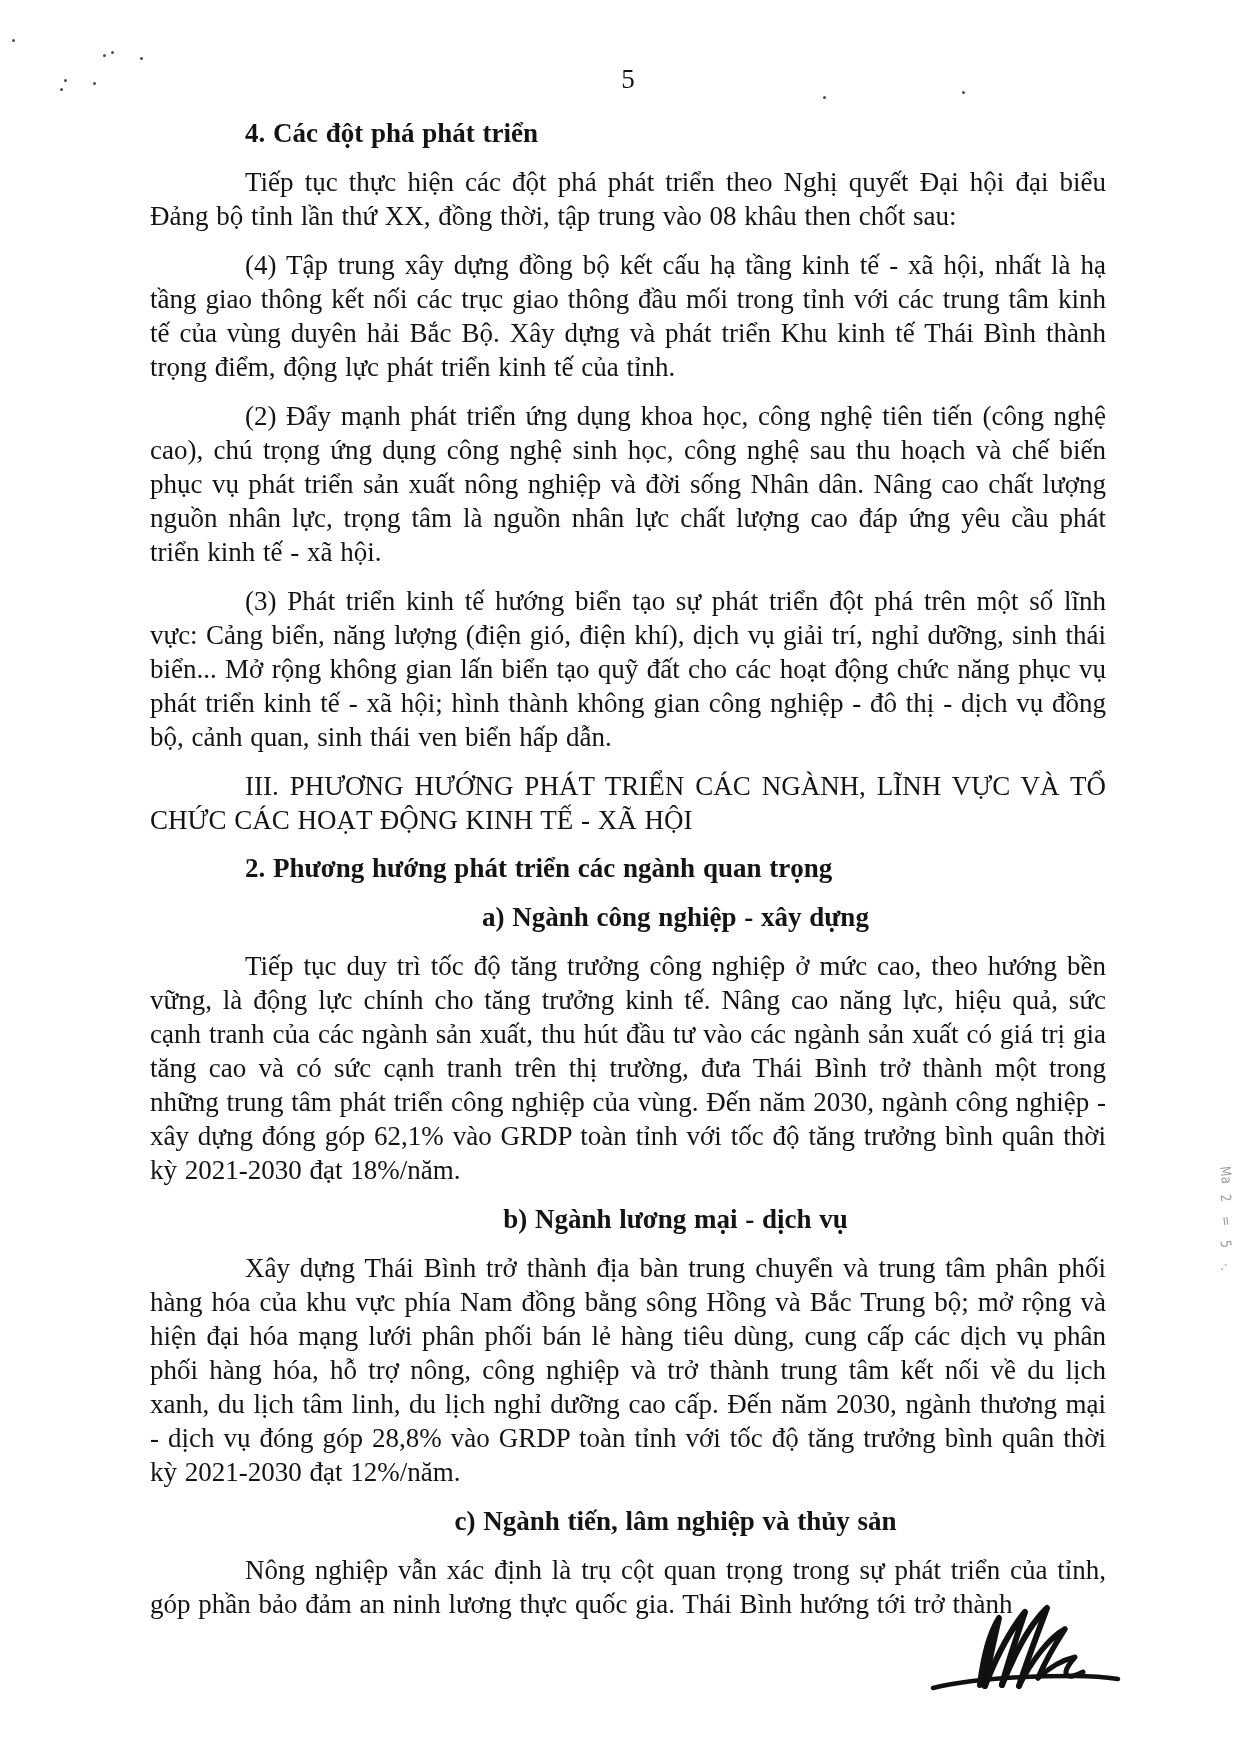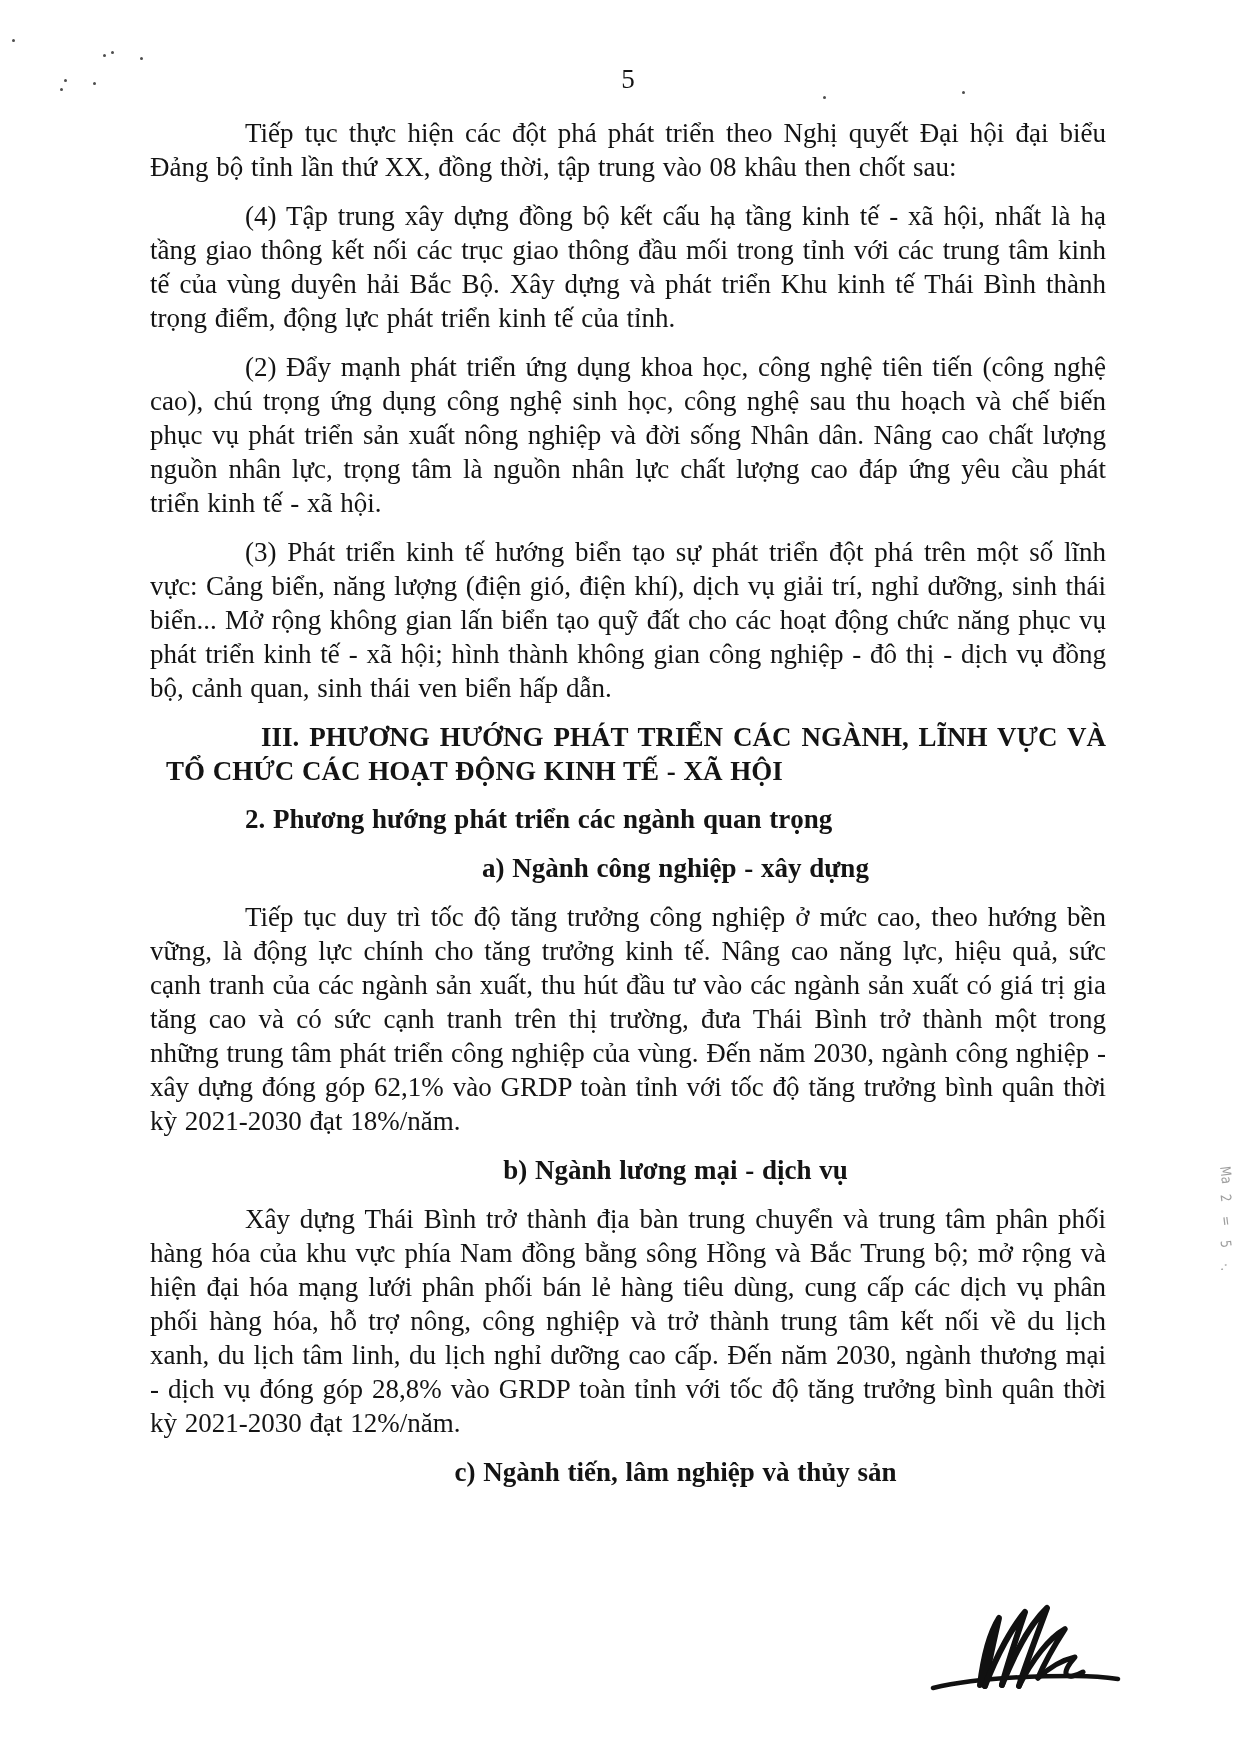--- a/index.html
+++ b/index.html
@@ -24,21 +24,21 @@
   }
   .blk{
     font-size:27px;
     line-height:34px;
     margin:0 0 15px 0;
     text-align:justify;
     text-indent:95px;
     word-spacing:1px;
   }
   .h-bold{font-weight:bold;}
-  .h-section{font-weight:bold; margin-top:6px; margin-bottom:14px;margin-left:16px;}
+  .h-section{font-weight:normal; margin-top:6px; margin-bottom:14px;}
   .h-sub{font-weight:bold; text-align:center;}
   .para{}
   
   .speck{position:absolute;background:#202020;border-radius:50%;width:3px;height:3px;opacity:.8;}
   
   .margin-scribble{
     position:absolute;
     left:1214px;top:1168px;
     width:24px;
     display:flex;flex-direction:column;align-items:center;gap:9px;
@@ -64,31 +64,33 @@
 <div class="speck" style="left:140px;top:57px;"></div>
 <div class="speck" style="left:64px;top:79px;"></div>
 <div class="speck" style="left:93px;top:82px;"></div>
 <div class="speck" style="left:60px;top:88px;"></div>
 <div class="speck" style="left:823px;top:96px;"></div>
 <div class="speck" style="left:962px;top:91px;"></div>
 
 <div class="page">
   <div class="pagenum">5</div>
 
+  <div class="blk h-bold">4. Các đột phá phát triển</div>
   <div class="blk para">Tiếp tục thực hiện các đột phá phát triển theo Nghị quyết Đại hội đại biểu Đảng bộ tỉnh lần thứ XX, đồng thời, tập trung vào 08 khâu then chốt sau:</div>
   <div class="blk para">(4) Tập trung xây dựng đồng bộ kết cấu hạ tầng kinh tế - xã hội, nhất là hạ tầng giao thông kết nối các trục giao thông đầu mối trong tỉnh với các trung tâm kinh tế của vùng duyên hải Bắc Bộ. Xây dựng và phát triển Khu kinh tế Thái Bình thành trọng điểm, động lực phát triển kinh tế của tỉnh.</div>
   <div class="blk para">(2) Đẩy mạnh phát triển ứng dụng khoa học, công nghệ tiên tiến (công nghệ cao), chú trọng ứng dụng công nghệ sinh học, công nghệ sau thu hoạch và chế biến phục vụ phát triển sản xuất nông nghiệp và đời sống Nhân dân. Nâng cao chất lượng nguồn nhân lực, trọng tâm là nguồn nhân lực chất lượng cao đáp ứng yêu cầu phát triển kinh tế - xã hội.</div>
   <div class="blk para">(3) Phát triển kinh tế hướng biển tạo sự phát triển đột phá trên một số lĩnh vực: Cảng biển, năng lượng (điện gió, điện khí), dịch vụ giải trí, nghỉ dưỡng, sinh thái biển... Mở rộng không gian lấn biển tạo quỹ đất cho các hoạt động chức năng phục vụ phát triển kinh tế - xã hội; hình thành không gian công nghiệp - đô thị - dịch vụ đồng bộ, cảnh quan, sinh thái ven biển hấp dẫn.</div>
   <div class="blk h-section">III. PHƯƠNG HƯỚNG PHÁT TRIỂN CÁC NGÀNH, LĨNH VỰC VÀ TỔ CHỨC CÁC HOẠT ĐỘNG KINH TẾ - XÃ HỘI</div>
   <div class="blk h-bold">2. Phương hướng phát triển các ngành quan trọng</div>
   <div class="blk h-sub">a) Ngành công nghiệp - xây dựng</div>
   <div class="blk para">Tiếp tục duy trì tốc độ tăng trưởng công nghiệp ở mức cao, theo hướng bền vững, là động lực chính cho tăng trưởng kinh tế. Nâng cao năng lực, hiệu quả, sức cạnh tranh của các ngành sản xuất, thu hút đầu tư vào các ngành sản xuất có giá trị gia tăng cao và có sức cạnh tranh trên thị trường, đưa Thái Bình trở thành một trong những trung tâm phát triển công nghiệp của vùng. Đến năm 2030, ngành công nghiệp - xây dựng đóng góp 62,1% vào GRDP toàn tỉnh với tốc độ tăng trưởng bình quân thời kỳ 2021-2030 đạt 18%/năm.</div>
   <div class="blk h-sub">b) Ngành lương mại - dịch vụ</div>
   <div class="blk para">Xây dựng Thái Bình trở thành địa bàn trung chuyển và trung tâm phân phối hàng hóa của khu vực phía Nam đồng bằng sông Hồng và Bắc Trung bộ; mở rộng và hiện đại hóa mạng lưới phân phối bán lẻ hàng tiêu dùng, cung cấp các dịch vụ phân phối hàng hóa, hỗ trợ nông, công nghiệp và trở thành trung tâm kết nối về du lịch xanh, du lịch tâm linh, du lịch nghỉ dưỡng cao cấp. Đến năm 2030, ngành thương mại - dịch vụ đóng góp 28,8% vào GRDP toàn tỉnh với tốc độ tăng trưởng bình quân thời kỳ 2021-2030 đạt 12%/năm.</div>
   <div class="blk h-sub">c) Ngành tiến, lâm nghiệp và thủy sản</div>
+  <div class="blk para">Nông nghiệp vẫn xác định là trụ cột quan trọng trong sự phát triển của tỉnh, góp phần bảo đảm an ninh lương thực quốc gia. Thái Bình hướng tới trở thành</div>
 </div>
 
 <div class="margin-scribble">
   <span>Ma</span>
   <span>2</span>
   <span>=</span>
   <span>5</span>
   <span>·.</span>
 </div>
 

